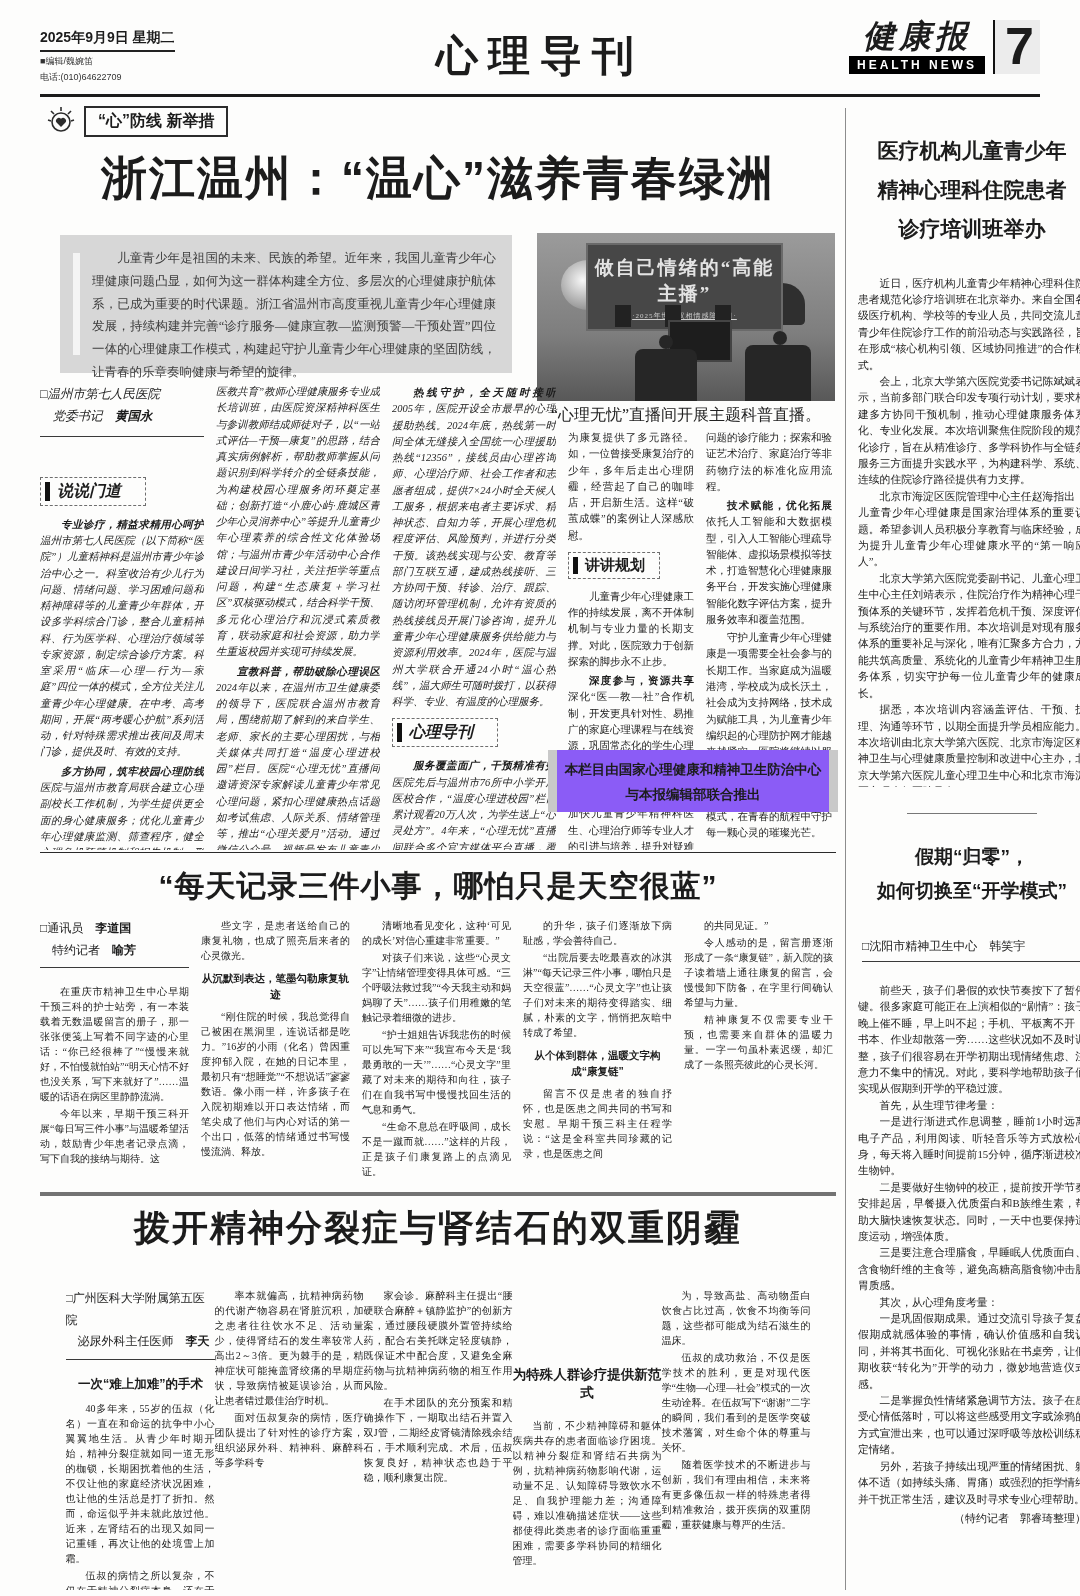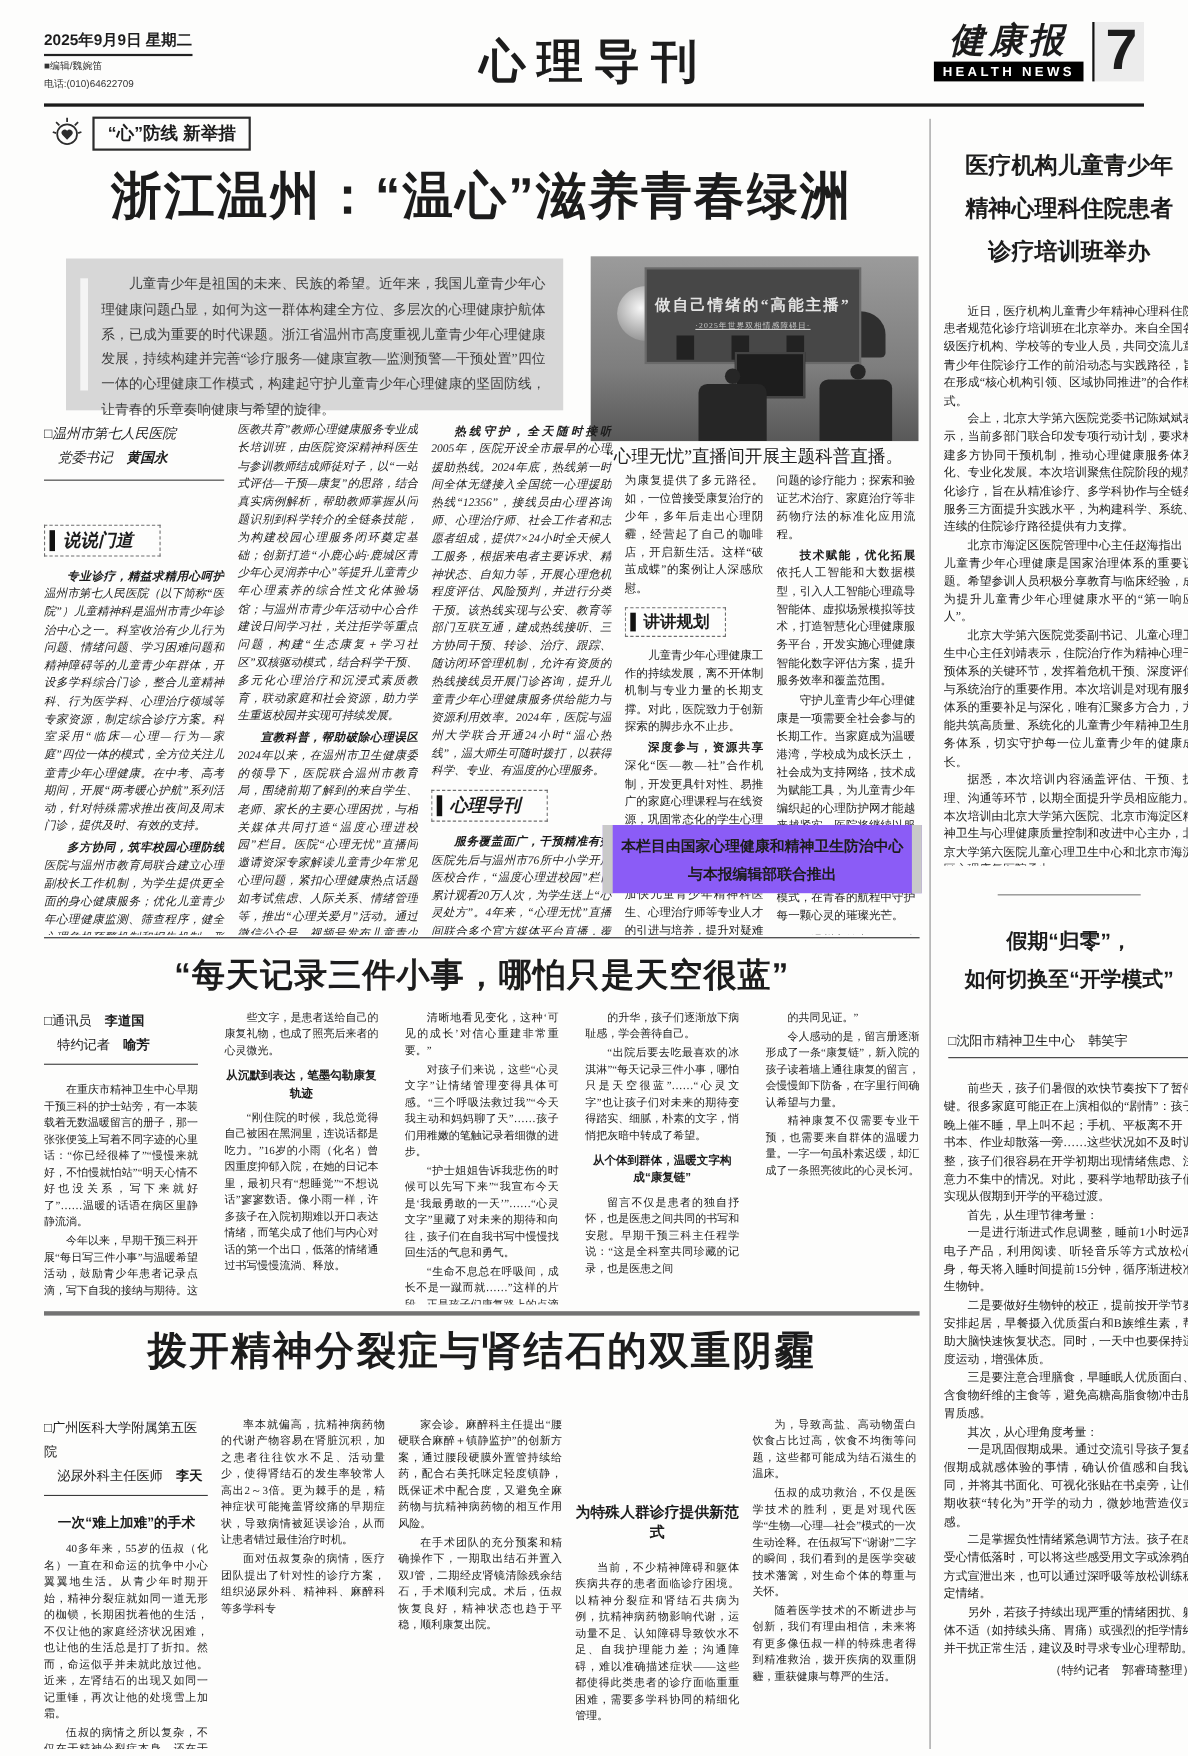--- a/index.html
+++ b/index.html
@@ -23,21 +23,21 @@
   
   .badge{left:4px;top:2px;display:flex;align-items:center;gap:6px;}
   .badge-box{border:2px solid #2c2c2c;padding:3px 12px;font-weight:bold;font-size:16px;font-family:"Liberation Sans",sans-serif;}
   
   .main-headline{left:0;right:0;top:46px;text-align:center;font-family:"Liberation Sans",sans-serif;font-weight:900;font-size:46px;letter-spacing:2px;}
   .intro-box{left:20px;top:133px;width:452px;height:138px;background:#d7d7d7;}
   .intro-bar{position:absolute;left:13px;top:18px;bottom:18px;width:7px;background:#f4f4f4;}
   .intro-text{position:absolute;left:32px;right:16px;top:12px;font-size:12.5px;line-height:1.82;color:#3c3c3c;text-align:justify;text-indent:2em;}
   .photo{left:497px;top:131px;width:298px;height:168px;background:linear-gradient(#9b9b9b,#7e7e7e 60%,#585858);overflow:hidden;}
   .ph-screen{position:absolute;left:17%;top:7%;width:65%;height:50%;background:#474747;box-shadow:0 0 0 2px #6a6a6a;text-align:center;color:#e3e3e3;}
-  .ph-t1{font-size:14px;font-weight:bold;letter-spacing:2px;margin-top:24px;}
+  .ph-t1{font-size:19px;font-weight:bold;letter-spacing:2px;margin-top:10px;}
   .ph-t2{font-size:7px;letter-spacing:1px;margin-top:4px;color:#cfcfcf;text-decoration:underline;}
   .ph-soft{position:absolute;left:8%;top:16%;width:54px;height:50px;border-radius:50%;background:radial-gradient(circle at 40% 40%,#f7f7f7,#8b8b8b 75%);}
   .ph-umb{position:absolute;right:10%;top:30%;width:46px;height:42px;border-radius:50% 50% 10% 10%;background:#2f2f2f;}
   .ph-person{position:absolute;background:#262626;border-radius:8px 8px 0 0;}
   .ph-head{position:absolute;width:14px;height:14px;border-radius:50%;background:#262626;}
   .ph-monitor{position:absolute;left:44%;top:52%;width:60px;height:38px;background:#1d1d1d;border:2px solid #444;}
   .ph-caption{left:497px;top:303px;width:298px;text-align:center;font-size:16px;color:#222;}
   .cols{left:0;top:282px;width:796px;height:466px;display:flex;gap:12px;overflow:hidden;}
   .col{overflow:hidden;}
   .w1{width:164px;font-style:italic;} .w2{width:126px;}
@@ -55,27 +55,27 @@
   .sb-h1{ text-align:center;font-family:"Liberation Sans",sans-serif;font-weight:600;font-size:21px;line-height:1.85;margin-top:24px;}
   .sb-body{margin-top:26px;height:512px;overflow:hidden;}
   .sb-p{font-size:10.8px;line-height:1.52;text-align:justify;text-indent:2em;margin:0;}
   .sb-credit{font-size:11px;text-align:right;margin-top:4px;}
   .sb-div{width:130px;height:1px;background:#777;margin:26px auto;}
   .sb-h2{text-align:center;font-family:"Liberation Sans",sans-serif;font-weight:600;font-size:19px;line-height:1.8;}
   .sb-byline{font-size:12px;border-bottom:1px solid #3a3a3a;padding-bottom:6px;margin:30px 4px 20px;font-family:"Liberation Sans",sans-serif;}
   .sb-body2{height:560px;overflow:hidden;}
   
   .mid-headline{left:0;right:0;top:14px;text-align:center;font-family:"Liberation Sans",sans-serif;font-weight:600;font-size:30px;letter-spacing:1px;}
-  .mid-cols{left:0;top:66px;width:796px;height:268px;display:flex;gap:24px;overflow:hidden;}
+  .mid-cols{left:0;top:66px;width:796px;height:268px;display:flex;gap:12px;overflow:hidden;}
   .w3{width:149px;}
   .p2{font-size:10px;line-height:1.5;text-align:justify;text-indent:2em;margin:0 0 2px;}
   .subhead{font-family:"Liberation Sans",sans-serif;font-weight:bold;font-size:10.5px;text-align:center;margin:8px 0 6px;line-height:1.5;}
   .bybox2{font-size:12px;line-height:1.8;border-bottom:1px solid #3a3a3a;padding-bottom:6px;margin-bottom:16px;font-family:"Liberation Sans",sans-serif;}
   .bot-headline{left:0;right:0;top:12px;text-align:center;font-family:"Liberation Sans",sans-serif;font-weight:700;font-size:36px;letter-spacing:2px;}
-  .bot-cols{left:0;top:96px;width:796px;height:302px;display:flex;gap:12px;overflow:hidden;}
+  .bot-cols{left:0;top:96px;width:796px;height:302px;display:flex;overflow:hidden;justify-content:center;}
   .bigsub{font-family:"Liberation Sans",sans-serif;font-weight:600;font-size:13.5px;text-align:center;margin:78px 0 16px;}
   .smallsub{font-family:"Liberation Sans",sans-serif;font-weight:600;font-size:12.5px;margin:14px 0 8px;text-indent:1em;}
 </style>
 </head>
 <body>
 
 <div class="abs" id="masthead">
   <div class="abs" style="left:0;top:8px;">
     <div class="mh-date">2025年9月9日  星期二</div>
     <div class="mh-small">■编辑/魏婉笛</div>

